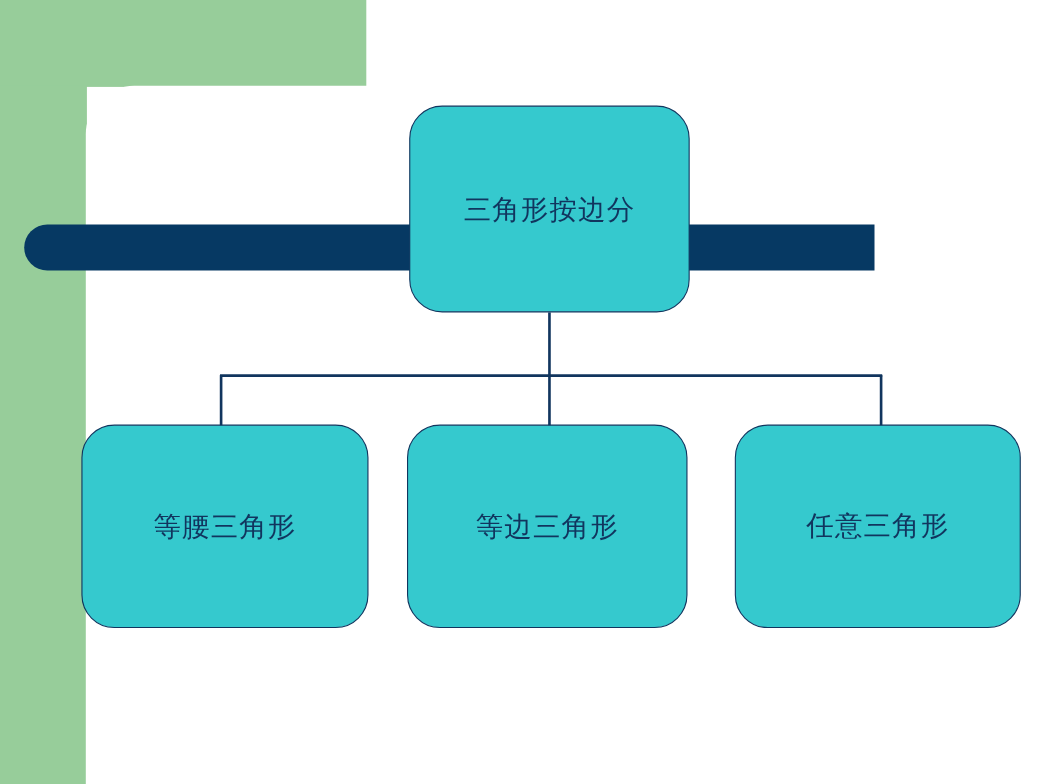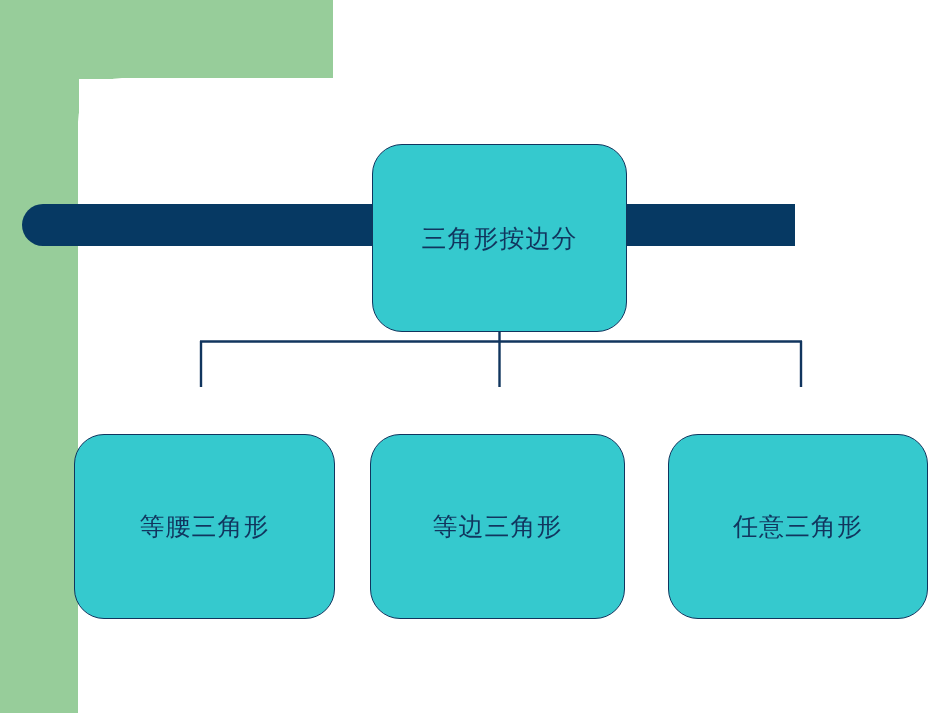--- a/index.html
+++ b/index.html
@@ -78,21 +78,20 @@
     border-radius: 30px;
     display: flex;
     align-items: center;
     justify-content: center;
     color: #11355e;
     font-size: 25px;
     letter-spacing: 1px;
     line-height: 1;
     text-align: center;
     font-family: "DejaVu Serif", "Liberation Serif", serif;
-    margin-top: 48px;
   }
 
   .node-root {
     left: 372px;
     top: 96px;
     width: 255px;
     height: 188px;
     border-radius: 30px;
   }
   .node-child-1 {

